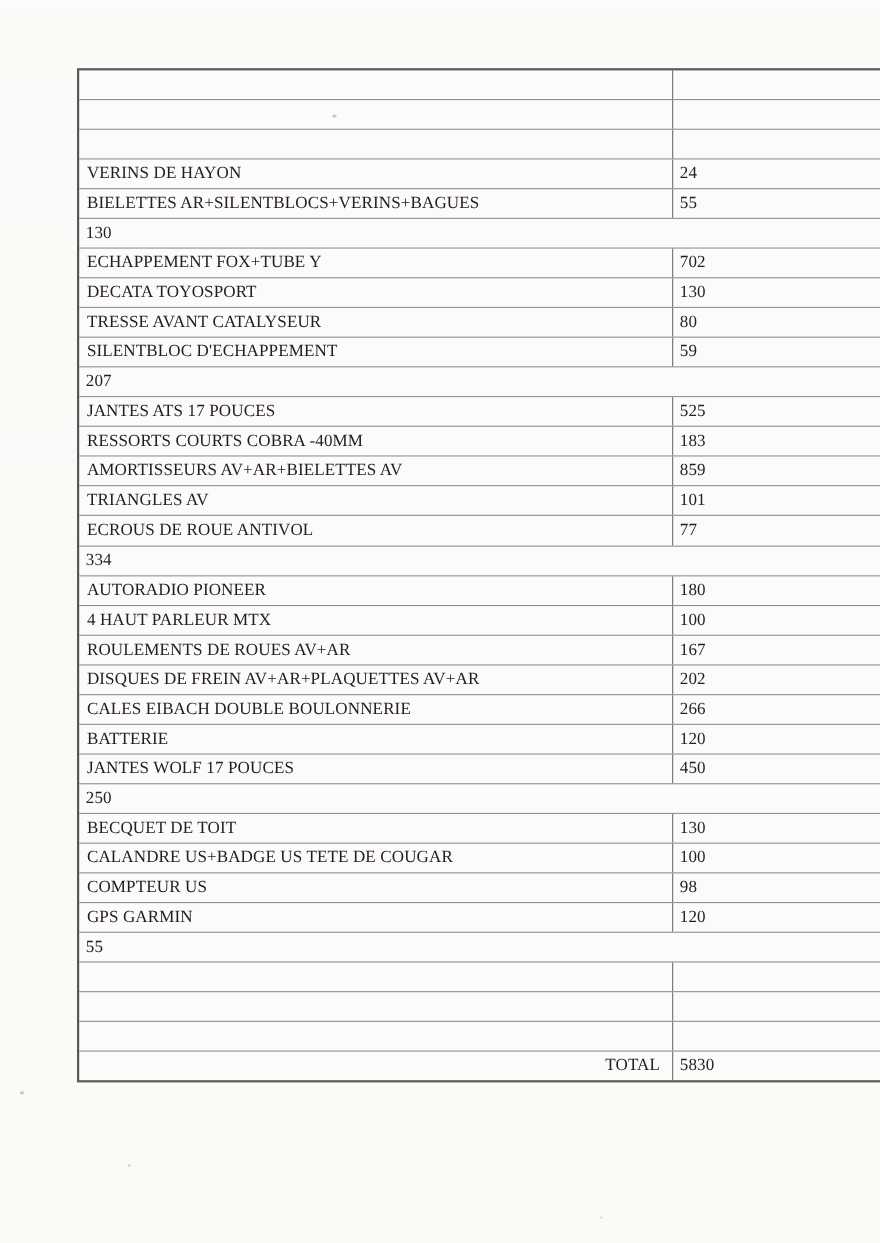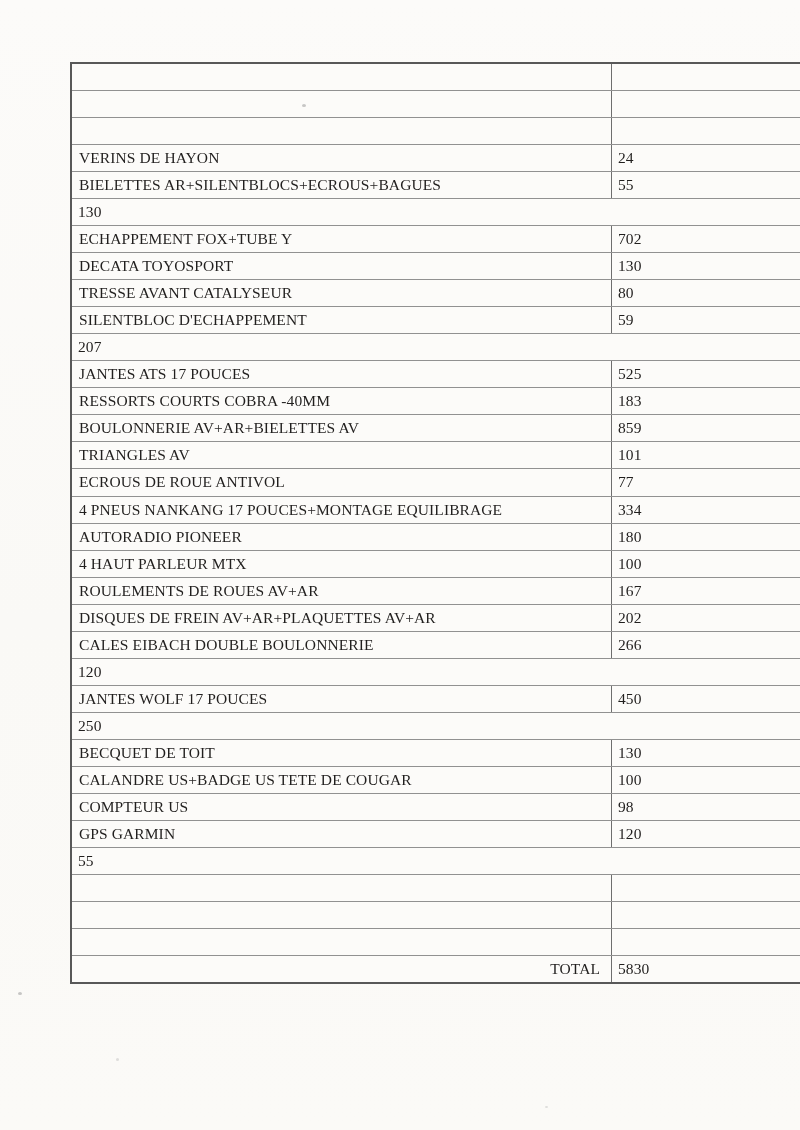--- a/index.html
+++ b/index.html
@@ -93,21 +93,21 @@
       </div>
       <div class="row">
         <div class="cell-item"></div>
         <div class="cell-amount"></div>
       </div>
       <div class="row">
         <div class="cell-item">VERINS DE HAYON</div>
         <div class="cell-amount">24</div>
       </div>
       <div class="row">
-        <div class="cell-item">BIELETTES AR+SILENTBLOCS+ECROUS+BAGUES</div>
+        <div class="cell-item">BIELETTES AR+SILENTBLOCS+VERINS+BAGUES</div>
         <div class="cell-amount">55</div>
       </div>
       <div class="row">
         <div class="cell-amount">130</div>
       </div>
       <div class="row">
         <div class="cell-item">ECHAPPEMENT FOX+TUBE Y</div>
         <div class="cell-amount">702</div>
       </div>
       <div class="row">
@@ -127,33 +127,32 @@
       </div>
       <div class="row">
         <div class="cell-item">JANTES ATS 17 POUCES</div>
         <div class="cell-amount">525</div>
       </div>
       <div class="row">
         <div class="cell-item">RESSORTS COURTS COBRA -40MM</div>
         <div class="cell-amount">183</div>
       </div>
       <div class="row">
-        <div class="cell-item">BOULONNERIE AV+AR+BIELETTES AV</div>
+        <div class="cell-item">AMORTISSEURS AV+AR+BIELETTES AV</div>
         <div class="cell-amount">859</div>
       </div>
       <div class="row">
         <div class="cell-item">TRIANGLES AV</div>
         <div class="cell-amount">101</div>
       </div>
       <div class="row">
         <div class="cell-item">ECROUS DE ROUE ANTIVOL</div>
         <div class="cell-amount">77</div>
       </div>
       <div class="row">
-        <div class="cell-item">4 PNEUS NANKANG 17 POUCES+MONTAGE EQUILIBRAGE</div>
         <div class="cell-amount">334</div>
       </div>
       <div class="row">
         <div class="cell-item">AUTORADIO PIONEER</div>
         <div class="cell-amount">180</div>
       </div>
       <div class="row">
         <div class="cell-item">4 HAUT PARLEUR MTX</div>
         <div class="cell-amount">100</div>
       </div>
@@ -163,20 +162,21 @@
       </div>
       <div class="row">
         <div class="cell-item">DISQUES DE FREIN AV+AR+PLAQUETTES AV+AR</div>
         <div class="cell-amount">202</div>
       </div>
       <div class="row">
         <div class="cell-item">CALES EIBACH DOUBLE BOULONNERIE</div>
         <div class="cell-amount">266</div>
       </div>
       <div class="row">
+        <div class="cell-item">BATTERIE</div>
         <div class="cell-amount">120</div>
       </div>
       <div class="row">
         <div class="cell-item">JANTES WOLF 17 POUCES</div>
         <div class="cell-amount">450</div>
       </div>
       <div class="row">
         <div class="cell-amount">250</div>
       </div>
       <div class="row">

